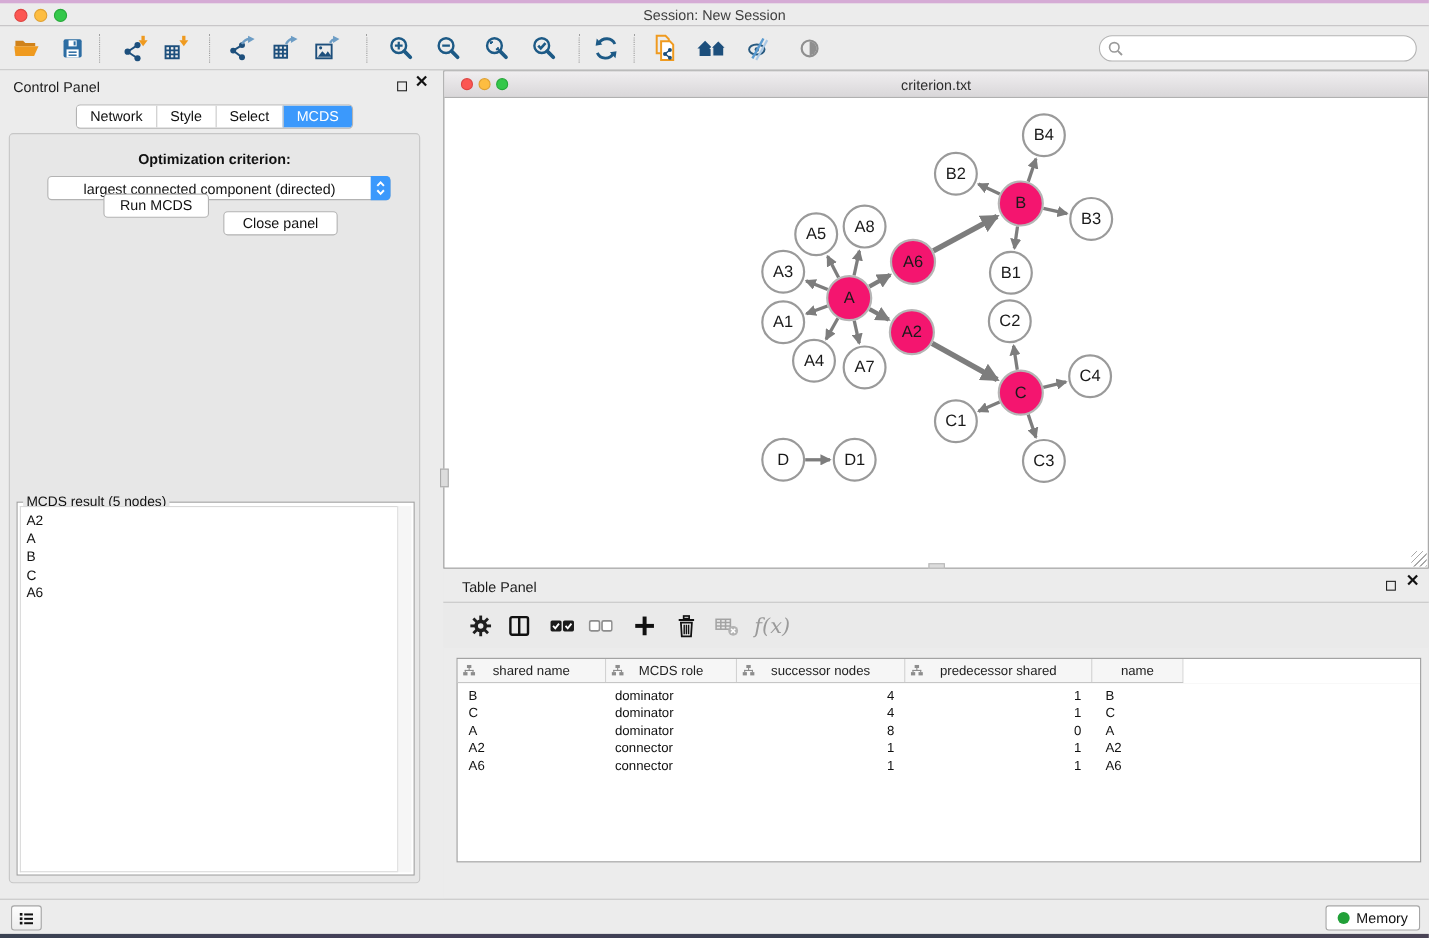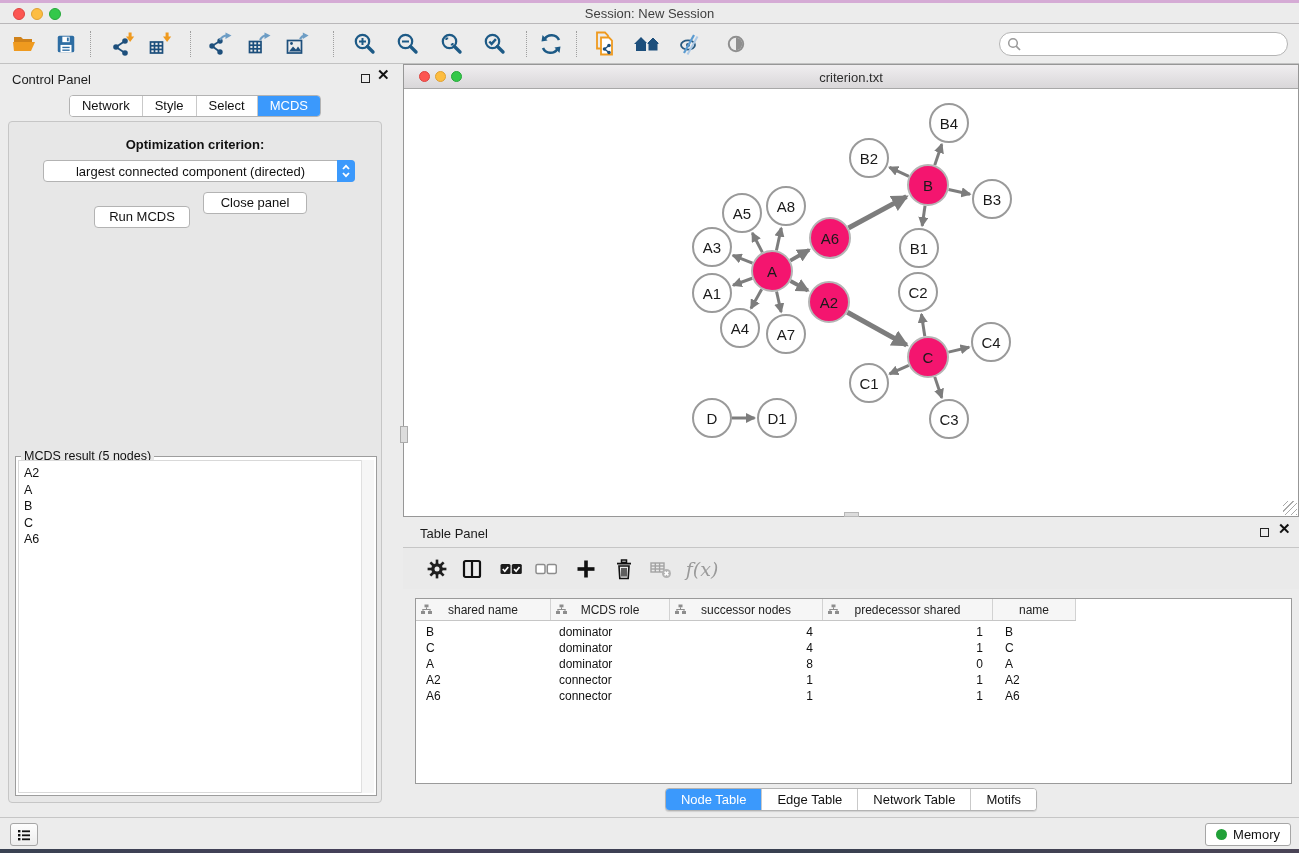--- a/index.html
+++ b/index.html
@@ -43,21 +43,21 @@
     background:#e7e7e7; border:1px solid #c6c6c6; border-radius:4px; }
   .opt-label { position:absolute; left:0; right:0; top:15px; text-align:center;
     font-size:13px; font-weight:600; color:#111; }
   .dropdown { position:absolute; left:34px; top:38px; width:312px; height:22px; background:#fff;
     border:1px solid #b3b3b3; border-radius:4px; display:flex; align-items:center; }
   .dropdown .dd-text { flex:1; text-align:center; font-size:13px; color:#111; white-space:nowrap; }
   .dd-stepper { width:18px; height:22px; margin:-1px -1px -1px 0; background:#3b99fc;
     border-radius:0 4px 4px 0; display:flex; align-items:center; justify-content:center; }
   .btn { position:absolute; height:22px; background:#fff; border:1px solid #b3b3b3;
     border-radius:4px; font-size:13px; color:#111; text-align:center; line-height:20px; }
-  .btn-run { left:85px; top:84px; width:96px; }
+  .btn-run { left:85px; top:54px; width:96px; }
   .btn-close { left:194px; top:70px; width:104px; }
   .result-group { position:absolute; left:6px; top:334px; width:362px; height:340px;
     border:1px solid #9d9d9d; background:#fff; }
   .result-legend { position:absolute; left:5px; top:-8px; background:#e7e7e7;
     font-size:12.5px; color:#111; padding:0 3px; }
   .result-list { position:absolute; left:2px; top:3px; right:15px; bottom:2px;
     border:1px solid #d9d9d9; border-right:none; background:#fff; padding:4px 0 0 5px; overflow:hidden; }
   .result-item { font-size:12.5px; color:#111; line-height:16.5px; }
   .result-scroll { position:absolute; right:2px; top:3px; bottom:2px; width:13px;
     background:#f6f6f6; border-left:1px solid #e0e0e0; }
@@ -633,26 +633,20 @@
         </div>
         <div class="trow">
           <div class="td" style="width: 135px; text-align: left; padding-left: 10px; padding-right: 0px;">A6</div>
           <div class="td" style="width: 119px; text-align: left; padding-left: 8px; padding-right: 0px;">connector</div>
           <div class="td" style="width: 153px; text-align: right; padding-left: 0px; padding-right: 10px;">1</div>
           <div class="td" style="width: 170px; text-align: right; padding-left: 0px; padding-right: 10px;">1</div>
           <div class="td" style="width: 83px; text-align: left; padding-left: 12px; padding-right: 0px;">A6</div>
         </div>
       </div>
   </div>
-  <div class="tp-tabs"><div class="segwrap segwrap2" id="tp-tabs">
-        <div class="seg seg2 active">Node Table</div>
-        <div class="seg seg2">Edge Table</div>
-        <div class="seg seg2">Network Table</div>
-        <div class="seg seg2">Motifs</div>
-      </div></div>
 </div>
 
 <div class="statusbar">
   <div class="list-btn">
     <svg width="16" height="16" viewBox="0 0 16 16">
         <g fill="#111">
           <rect x="2" y="3" width="2.4" height="2.4"></rect>
           <rect x="6" y="3.4" width="8" height="1.8"></rect>
           <rect x="2" y="7" width="2.4" height="2.4"></rect>
           <rect x="6" y="7.4" width="8" height="1.8"></rect>

